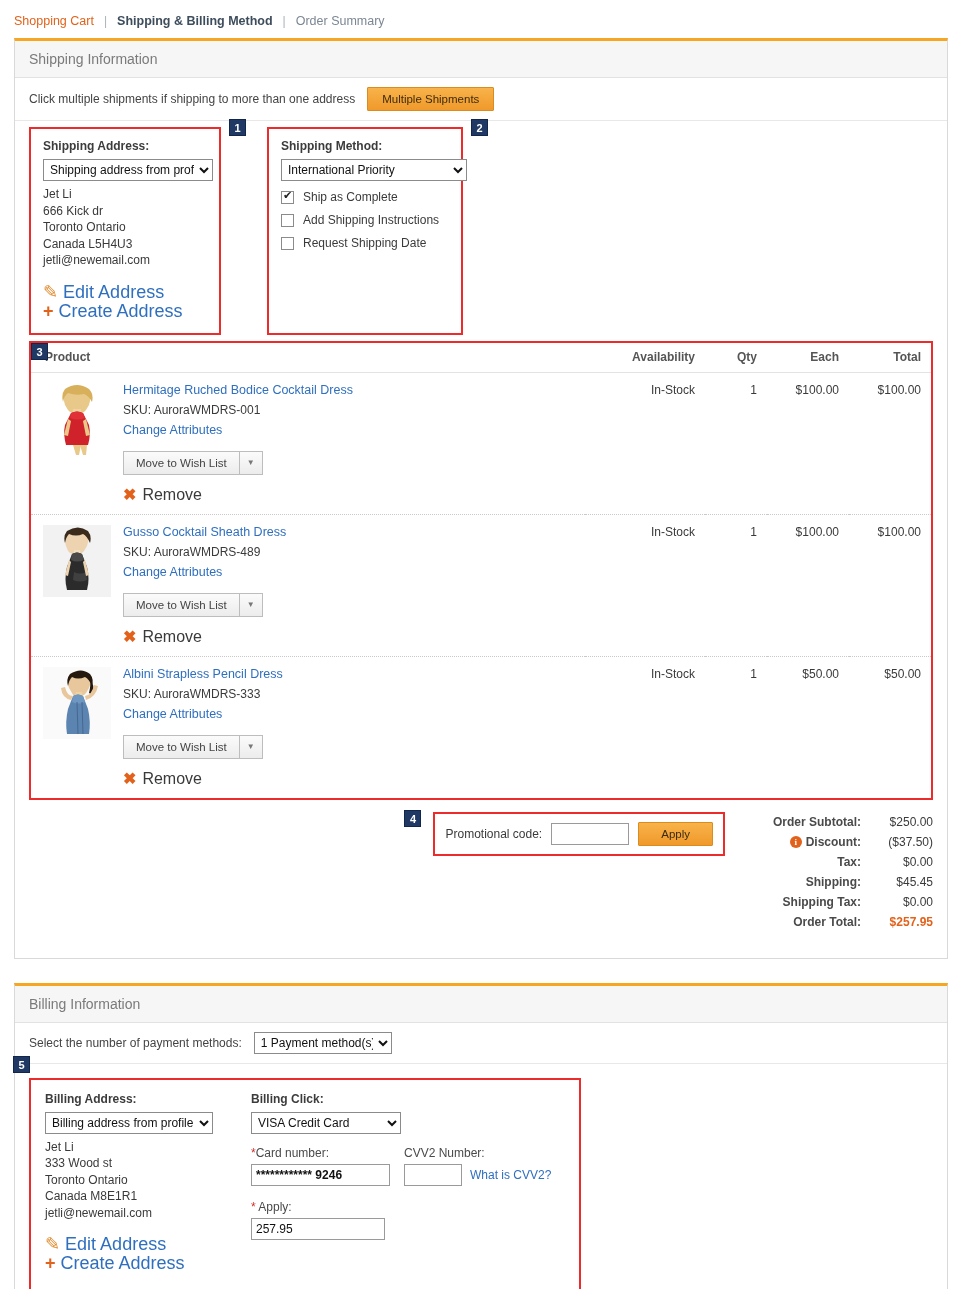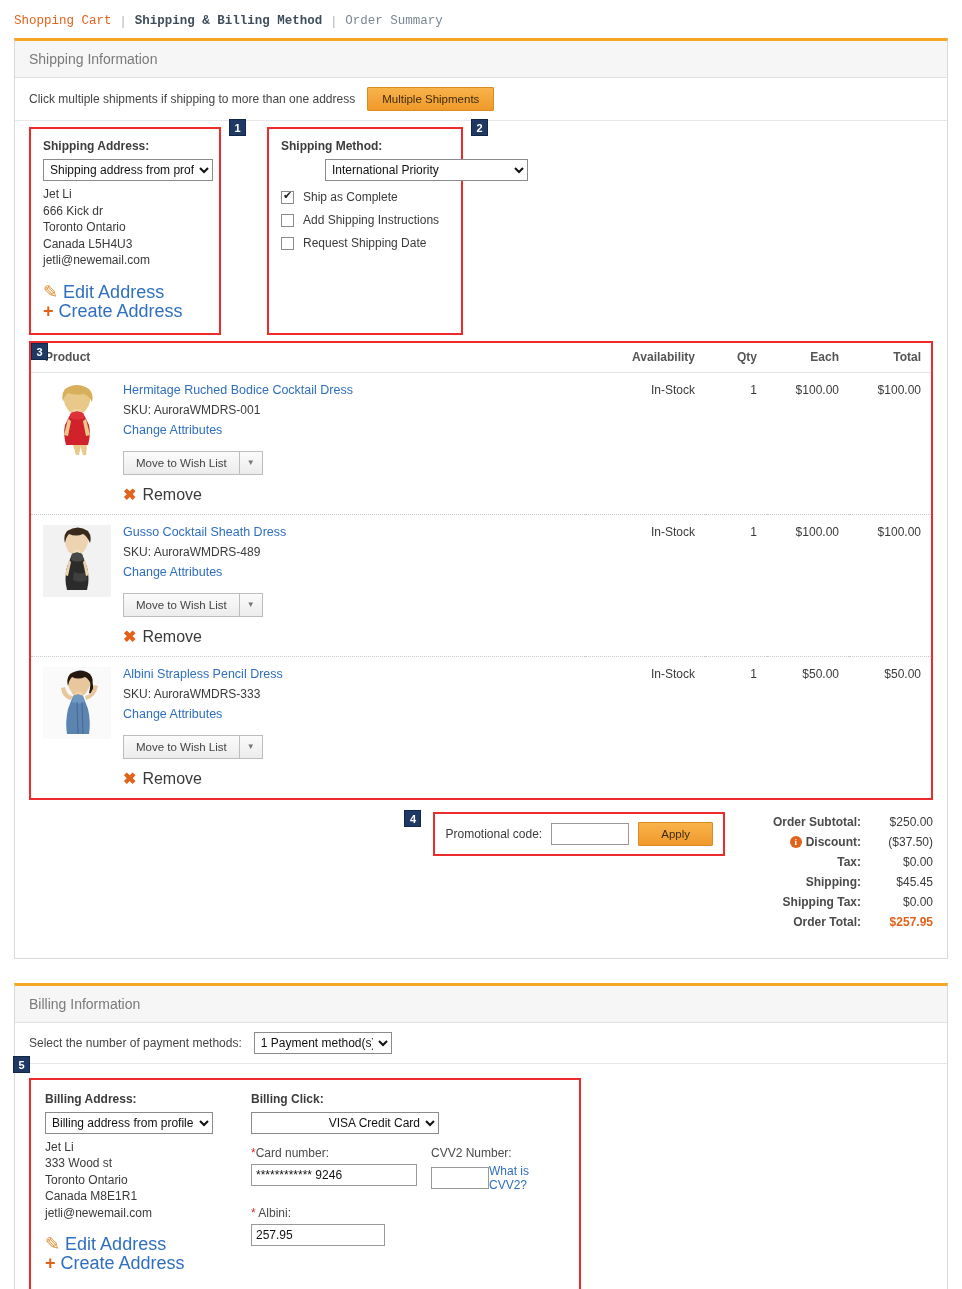--- a/index.html
+++ b/index.html
@@ -9,21 +9,21 @@
     background: #ffffff;
     font-family: "Liberation Sans", sans-serif;
     font-size: 12px;
     color: #333333;
     position: relative;
     overflow: hidden;
   }
 
   
   .crumbs { padding: 14px 0 10px 14px; display:flex; align-items:center; gap:0; }
-  .crumb { font-size: 12.5px; font-family: Liberation Mono, monospace; }
+  .crumb { font-size: 12.5px; }
   .crumb.active { color:#e2621b; }
   .crumb.current { color:#3e4d5c; font-weight:bold; }
   .crumb.upcoming { color:#7b8794; }
   .crumb-sep { color:#aab3bb; padding:0 10px; font-size:12px; }
 
   
   .panel { margin: 0 14px; border:1px solid #d9d9d9; border-top:3px solid #f5a623; background:#fff; }
   .panel-head { background:#f6f6f6; border-bottom:1px solid #e2e2e2; padding:10px 14px; }
   .panel-head h2 { margin:0; font-size:14px; font-weight:normal; color:#7a7a7a; }
   .panel-subbar { padding:9px 14px; border-bottom:1px solid #e8e8e8; display:flex; align-items:center; gap:12px; font-size:12px; color:#444; }
@@ -173,21 +173,21 @@
         </div>
         <div>
           <span class="ico-plus">+</span><span class="lnk">Create Address</span>
         </div>
       </div>
     </div>
 
     <div class="box ship-meth">
       <div class="badge" style="top:-10px; right:-27px;">2</div>
       <div class="fld-label">Shipping Method:</div>
-      <select class="sel" style="width:203px;margin-left:44px;">
+      <select class="sel" style="width:186px;">
         <option>International Priority</option>
       </select>
       <div class="chk-row">
         <span class="chk on"></span>
         <span>Ship as Complete</span>
       </div>
       <div class="chk-row">
         <span class="chk"></span>
         <span>Add Shipping Instructions</span>
       </div>
@@ -400,39 +400,39 @@
             <span class="ico-pencil">✎</span><span class="lnk">Edit Address</span>
           </div>
           <div>
             <span class="ico-plus">+</span><span class="lnk">Create Address</span>
           </div>
         </div>
       </div>
 
       <div class="bill-meth">
         <div class="fld-label">Billing Click:</div>
-        <select class="sel" style="width:188px;text-align:right;">
+        <select class="sel" style="width:150px;">
           <option>VISA Credit Card</option>
         </select>
 
         <div class="row2">
           <div>
             <div class="sub-label"><span class="req">*</span><span>Card number:</span></div>
-            <input class="txt" style="width: 166px;" value="************ 9246">
+            <input class="txt" style="width: 139px; font-weight: bold;" value="************ 9246">
           </div>
           <div>
             <div class="sub-label">CVV2 Number:</div>
-            <div style="display:flex; align-items:center; ">
+            <div style="display:flex; align-items:center; gap:8px;">
               <input class="txt" style="width: 58px;" value="">
               <a class="lnk">What is CVV2?</a>
             </div>
           </div>
         </div>
 
 
         <div style="margin-top:14px;">
-          <div class="sub-label"><span class="req">*</span> <span>Albini:</span></div>
+          <div class="sub-label"><span class="req">*</span> <span>Apply:</span></div>
           <input class="txt" style="width: 134px;" value="257.95">
         </div>
       </div>
     </div>
   </div>
 </div>
 
 </body></html>

